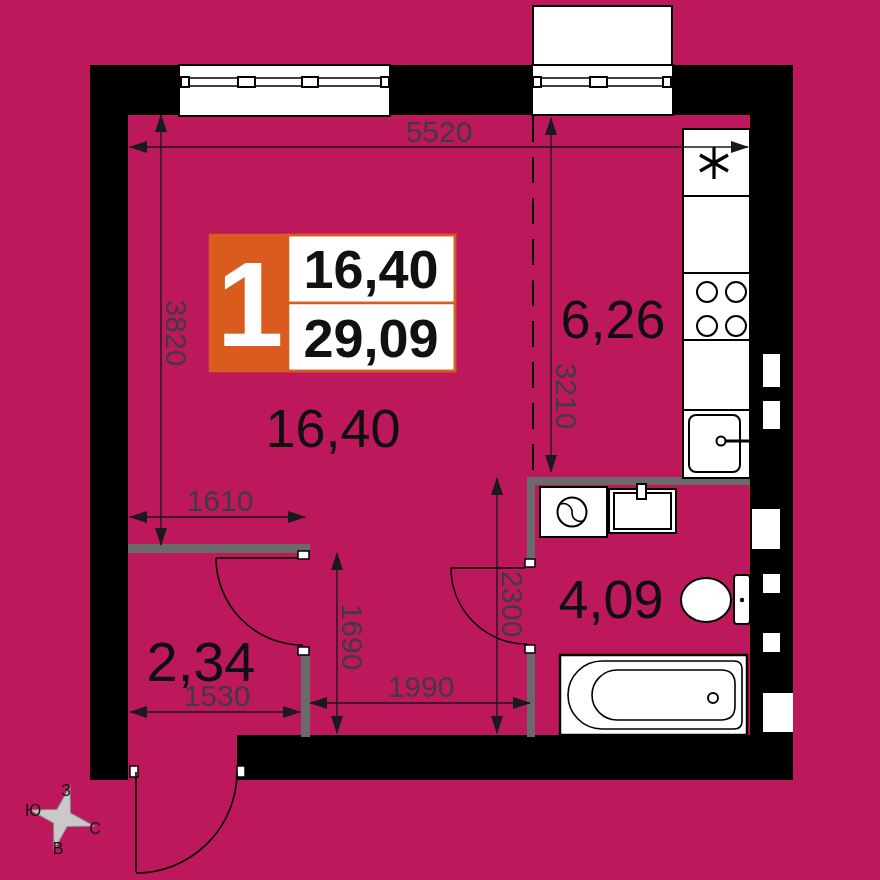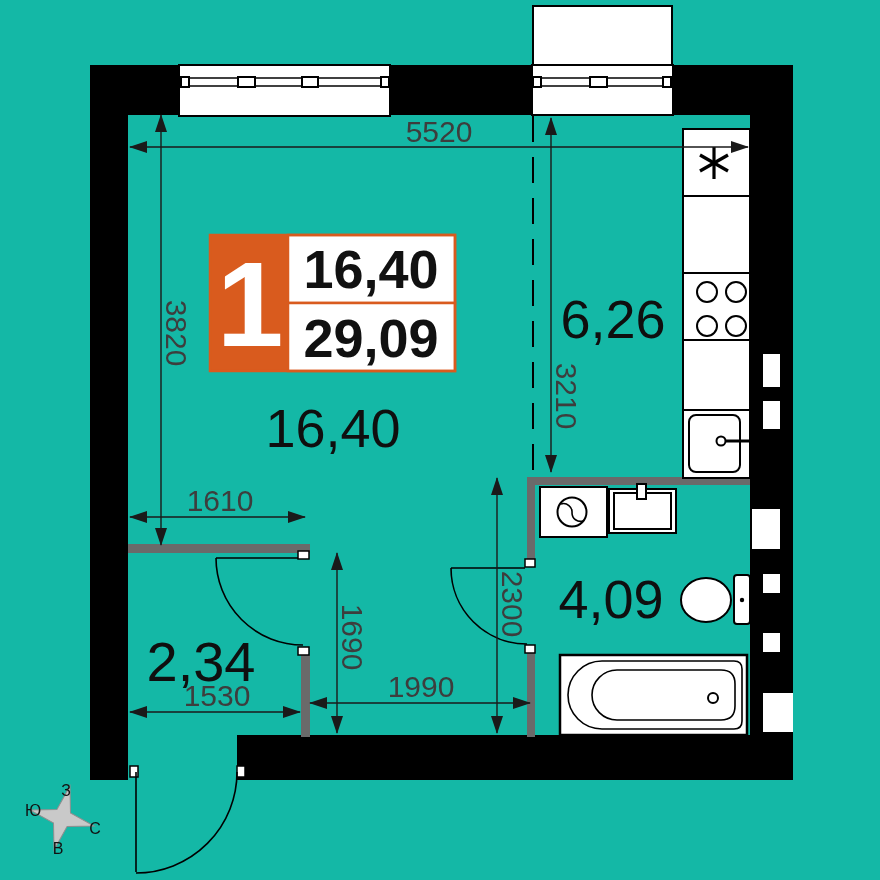--- a/index.html
+++ b/index.html
@@ -1,16 +1,16 @@
 <!DOCTYPE html>
 <html><head>
 <meta charset="utf-8">
 <style>
   html,body{margin:0;padding:0;background:#fff;}
-  .canvas{position:relative;width:880px;height:880px;background:#14b8a6;overflow:hidden;}
+  .canvas{position:relative;width:880px;height:880px;background:#be185d;overflow:hidden;}
   svg{position:absolute;left:0;top:0;}
   .wall{fill:#000000;stroke:none;}
   .niche{fill:#ffffff;stroke:none;}
   .part{fill:#6a6a6a;stroke:none;}
   .fix{fill:#ffffff;stroke:#000000;stroke-width:2;}
   .fix25{fill:#ffffff;stroke:#000000;stroke-width:2.5;}
   .thin{fill:none;stroke:#000000;stroke-width:1.6;}
   .jamb{fill:#ffffff;stroke:#000000;stroke-width:1.5;}
   .dimline{stroke:#1a1a1a;stroke-width:1.4;fill:none;}
   .dimarrow{fill:#1a1a1a;stroke:none;}

